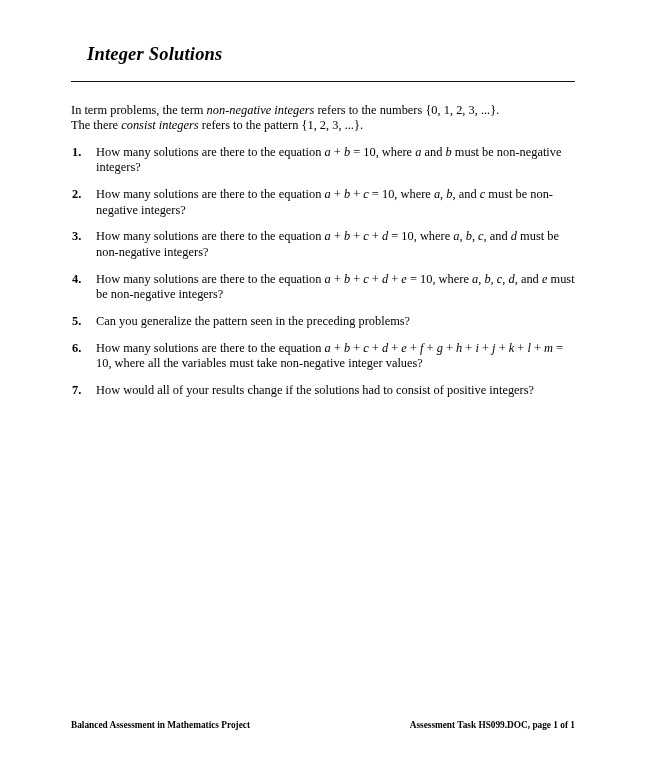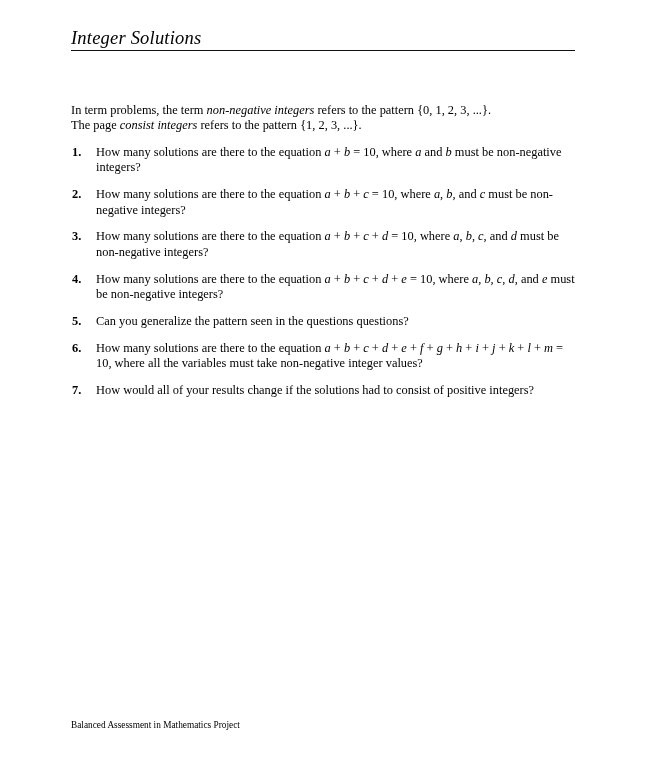--- a/index.html
+++ b/index.html
@@ -26,24 +26,24 @@
   
   .title-block {
     position: absolute;
     left: 71px;
     top: 27px;
     width: 504px;
   }
   .doc-title {
     font-size: 18.5px;
     font-style: italic;
-    font-weight: normal;
+    font-weight: bold;
     letter-spacing: 0.2px;
     line-height: 22px;
-    margin: 0;
+    margin: 16px;
     white-space: nowrap;
   }
   .title-rule {
     margin-top: 1px;
     border-bottom: 1.3px solid #111111;
     width: 504px;
   }
 
   
   .body-block {
@@ -94,20 +94,21 @@
     left: 71px;
     top: 719px;
     width: 504px;
     font-size: 9.3px;
     line-height: 12.2px;
   }
   .footer-row {
     display: flex;
     justify-content: space-between;
     align-items: center;
+    font-weight: bold;
   }
   .footer-left {
     text-align: left;
   }
   .footer-right {
     text-align: right;
   }
   .footer .ln { display: block; white-space: nowrap; }
 </style>
 </head>
@@ -116,22 +117,22 @@
 <div class="page">
 
   <div class="title-block">
     <h1 class="doc-title">Integer Solutions</h1>
     <div class="title-rule"></div>
   </div>
 
   <div class="body-block">
 
     <p class="intro">
-      <span class="ln"><span>In term problems, the term </span><em class="v">non-negative integers</em><span> refers to the pattern {0, 1, 2, 3, ...}.</span></span>
-      <span class="ln"><span>The page </span><em class="v">consist integers</em><span> refers to the pattern {1, 2, 3, ...}.</span></span>
+      <span class="ln"><span>In term problems, the term </span><em class="v">non-negative integers</em><span> refers to the numbers {0, 1, 2, 3, ...}.</span></span>
+      <span class="ln"><span>The there </span><em class="v">consist integers</em><span> refers to the pattern {1, 2, 3, ...}.</span></span>
     </p>
 
     <ol class="qlist" id="question-list">
         <li class="qitem">
           <span class="qnum">1.</span>
           <span class="qtext"><span>How many solutions are there to the equation </span><i class="v">a</i><span> + </span><i class="v">b</i><span> = 10, where </span><i class="v">a</i><span> and </span><i class="v">b</i><span> must be non-negative integers?</span></span>
         </li>
         <li class="qitem">
           <span class="qnum">2.</span>
           <span class="qtext"><span>How many solutions are there to the equation </span><i class="v">a</i><span> + </span><i class="v">b</i><span> + </span><i class="v">c</i><span> = 10, where </span><i class="v">a</i><span>, </span><i class="v">b</i><span>, and </span><i class="v">c</i><span> must be non-negative integers?</span></span>
@@ -139,37 +140,38 @@
         <li class="qitem">
           <span class="qnum">3.</span>
           <span class="qtext"><span>How many solutions are there to the equation </span><i class="v">a</i><span> + </span><i class="v">b</i><span> + </span><i class="v">c</i><span> + </span><i class="v">d</i><span> = 10, where </span><i class="v">a</i><span>, </span><i class="v">b</i><span>, </span><i class="v">c</i><span>, and </span><i class="v">d</i><span> must be non-negative integers?</span></span>
         </li>
         <li class="qitem">
           <span class="qnum">4.</span>
           <span class="qtext"><span>How many solutions are there to the equation </span><i class="v">a</i><span> + </span><i class="v">b</i><span> + </span><i class="v">c</i><span> + </span><i class="v">d</i><span> + </span><i class="v">e</i><span> = 10, where </span><i class="v">a</i><span>, </span><i class="v">b</i><span>, </span><i class="v">c</i><span>, </span><i class="v">d</i><span>, and </span><i class="v">e</i><span> must be non-negative integers?</span></span>
         </li>
         <li class="qitem">
           <span class="qnum">5.</span>
-          <span class="qtext"><span>Can you generalize the pattern seen in the questions questions?</span></span>
+          <span class="qtext"><span>Can you generalize the pattern seen in the preceding problems?</span></span>
         </li>
         <li class="qitem">
           <span class="qnum">6.</span>
           <span class="qtext"><span>How many solutions are there to the equation </span><i class="v">a</i><span> + </span><i class="v">b</i><span> + </span><i class="v">c</i><span> + </span><i class="v">d</i><span> + </span><i class="v">e</i><span> + </span><i class="v">f</i><span> + </span><i class="v">g</i><span> + </span><i class="v">h</i><span> + </span><i class="v">i</i><span> + </span><i class="v">j</i><span> + </span><i class="v">k</i><span> + </span><i class="v">l</i><span> + </span><i class="v">m</i><span> = 10, where all the variables must take non-negative integer values?</span></span>
         </li>
         <li class="qitem">
           <span class="qnum">7.</span>
           <span class="qtext"><span>How would all of your results change if the solutions had to consist of positive integers?</span></span>
         </li>
       </ol>
 
   </div>
 
   <div class="footer">
     <div class="footer-row">
       <div class="footer-left">
         <span class="ln">Balanced Assessment in Mathematics Project</span>
       </div>
       <div class="footer-right">
+        <span class="ln">Assessment Task HS099.DOC, page 1 of 1</span>
       </div>
     </div>
   </div>
 
 </div>
 
 </body></html>

